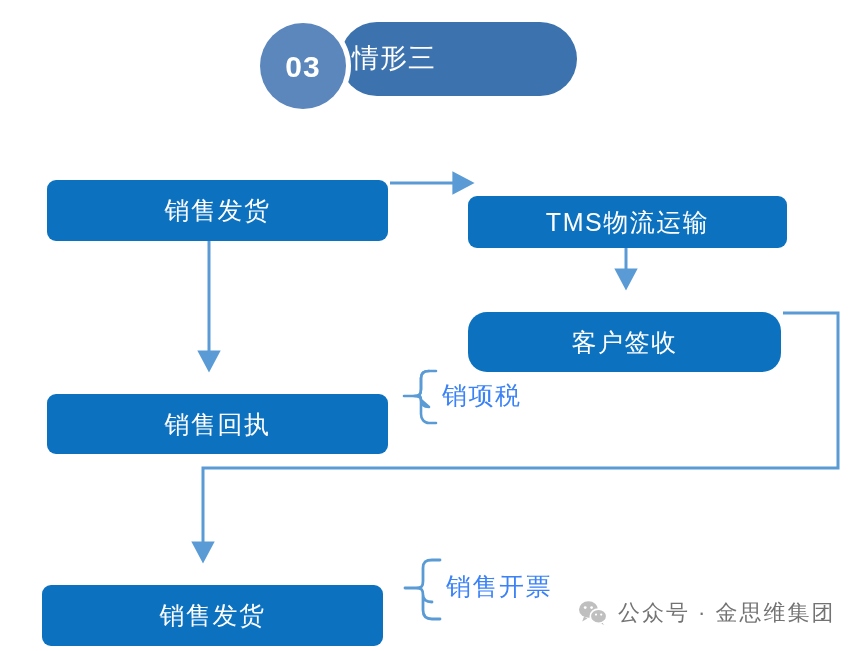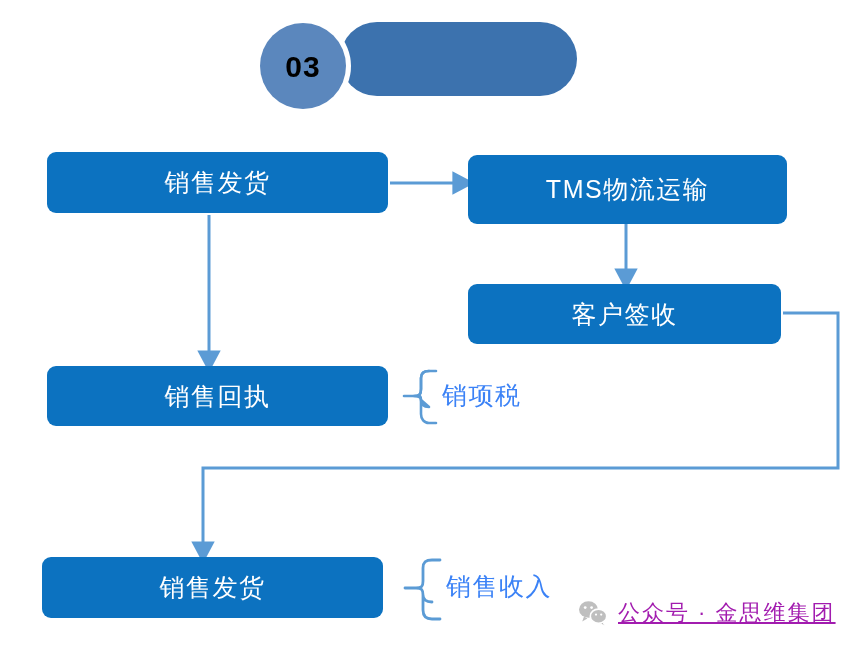--- a/index.html
+++ b/index.html
@@ -68,40 +68,41 @@
     border-radius: 50%;
   }
   .header-number {
     position: absolute;
     left: 0;
     top: 27px;
     width: 86px;
     text-align: center;
     font-size: 30px;
     font-weight: bold;
-    color: #000000;
+    color: #ffffff;
     letter-spacing: 1px;
   }
 
   
   .node {
     position: absolute;
     background: #0C72C0;
     border-radius: 9px;
     color: #ffffff;
     display: flex;
     align-items: center;
     justify-content: center;
     font-size: 25px;
     letter-spacing: 1.5px;
     box-sizing: border-box;
+    margin-top: 28px;
   }
   .node-sales-ship   { left: 47px;  top: 152px; width: 341px; height: 61px; }
-  .node-tms          { left: 468px; top: 155px; width: 319px; height: 69px; }
-  .node-customer-ack { left: 468px; top: 284px; width: 313px; height: 60px; }
+  .node-tms          { left: 468px; top: 168px; width: 319px; height: 52px; }
+  .node-customer-ack { left: 468px; top: 284px; width: 313px; height: 60px; border-radius: 19px; }
   .node-invoice      { left: 47px;  top: 366px; width: 341px; height: 60px; }
   .node-receipt      { left: 42px;  top: 557px; width: 341px; height: 61px; }
 
   
   .annot-label {
     position: absolute;
     font-size: 25px;
     color: #3b82f6;
     letter-spacing: 1.5px;
     white-space: nowrap;
@@ -113,24 +114,23 @@
   .watermark {
     position: absolute;
     left: 578px;
     top: 598px;
     display: flex;
     align-items: center;
     gap: 10px;
   }
   .watermark-text {
     font-size: 22px;
-    color: #a21caf;
+    color: #737373;
     letter-spacing: 2px;
     white-space: nowrap;
-    text-decoration: underline;
   }
 </style>
 </head>
 <body>
 
 <svg id="canvas" width="861" height="651" viewBox="0 0 861 651">
   <defs>
     <marker id="arrowhead" markerWidth="9" markerHeight="9" refX="3.2" refY="4.5" orient="auto" markerUnits="strokeWidth">
       <path d="M0,0.6 L7.4,4.5 L0,8.4 z" fill="#5B9BD5"></path>
     </marker>
@@ -162,40 +162,41 @@
              M 416,588 C 422,588 423,586 423,581 L 423,568
              C 423,562 426,560 432,560 L 440,560
              M 423,595 C 423,600 426,602 432,602
              M 416,588 C 422,588 423,590 423,595
              M 423,595 L 423,610 C 423,616 426,619 432,619 L 440,619" fill="none" stroke="#5B9BD5" stroke-width="2.8" stroke-linecap="round" stroke-linejoin="round"></path>
   </g>
 </svg>
 
 <div class="header-group">
   <div class="header-pill"></div>
+  <div class="header-pill-label">情形三</div>
   <div class="header-circle-ring">
     <div class="header-circle">
       <div class="header-number">03</div>
     </div>
   </div>
 </div>
 
 <div class="node node-sales-ship">销售发货</div>
 
 <div class="node node-tms">TMS物流运输</div>
 
 <div class="node node-customer-ack">客户签收</div>
 
 <div class="node node-invoice">销售回执</div>
 
 <div class="node node-receipt">销售发货</div>
 
 <div class="annot-label annot-tax">销项税</div>
 
-<div class="annot-label annot-revenue">销售收入</div>
+<div class="annot-label annot-revenue">销售开票</div>
 
 <div class="watermark">
   <svg width="30" height="26" viewBox="0 0 30 26">
     <ellipse cx="10.5" cy="9.5" rx="9.5" ry="8.2" fill="#BFBFBF"></ellipse>
     <path d="M6,16.5 L4.2,21.6 L9.4,18.6 Z" fill="#BFBFBF"></path>
     <ellipse cx="20.5" cy="16.2" rx="8.2" ry="7.1" fill="#BFBFBF" stroke="#FFFFFF" stroke-width="1.6"></ellipse>
     <path d="M25,22.2 L26.6,25.6 L22.2,24 Z" fill="#BFBFBF" stroke="#FFFFFF" stroke-width="1"></path>
     <circle cx="7.2" cy="7.6" r="1.4" fill="#FFFFFF"></circle>
     <circle cx="13.6" cy="7.6" r="1.4" fill="#FFFFFF"></circle>
     <circle cx="18" cy="14.6" r="1.1" fill="#FFFFFF"></circle>

